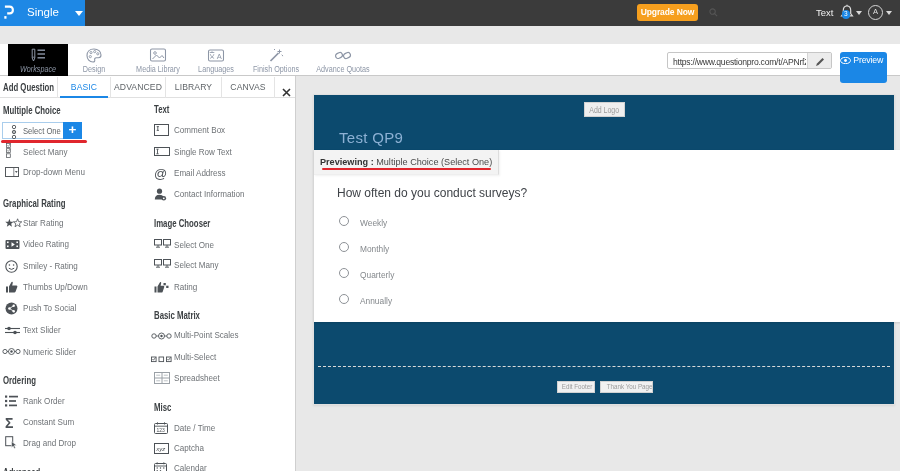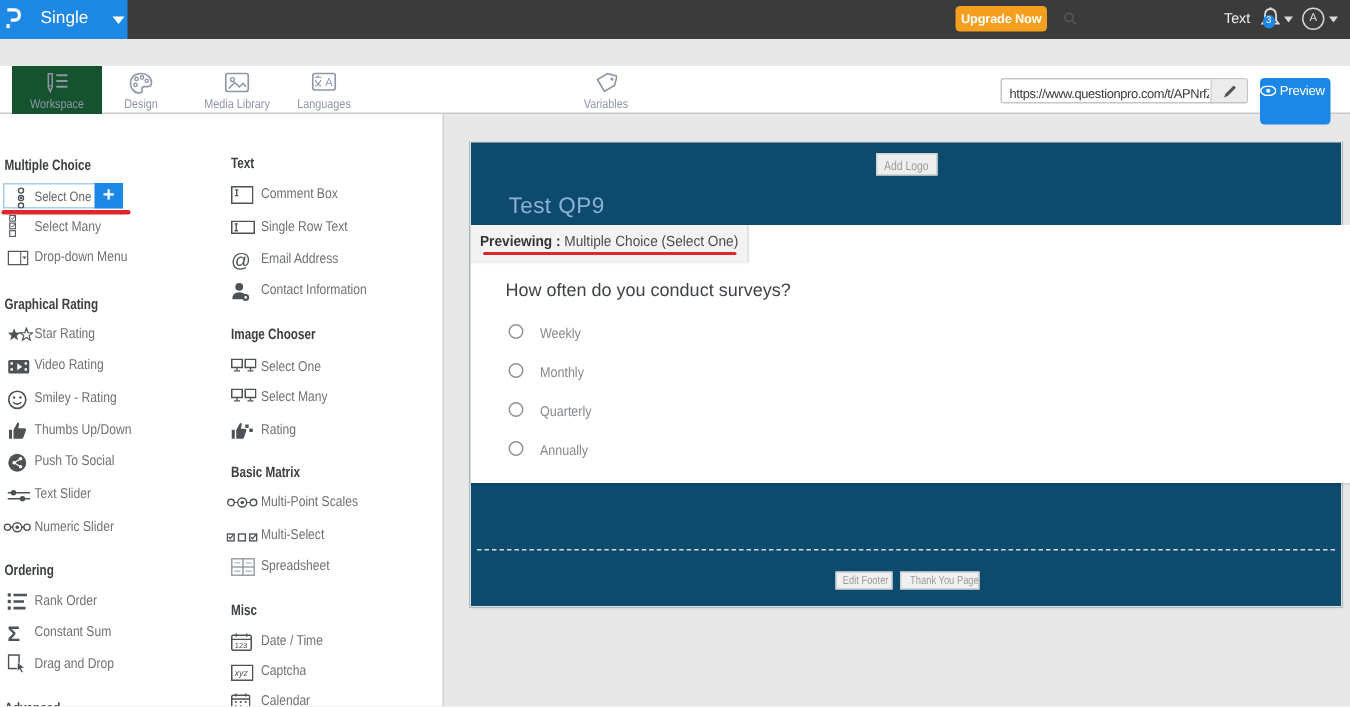--- a/index.html
+++ b/index.html
@@ -22,21 +22,21 @@
   #nav2 .blueline { position:absolute; left:0; top:0; width:85px; height:1px; background:#6db1ee; }
   #nav2 a { position:absolute; top:3.5px; font-size:10px; color:#264573; font-weight:bold; text-decoration:none; letter-spacing:-0.2px; white-space:nowrap; }
   #nav2 .edit { color:#1b87e6; }
   #nav2 .editline { position:absolute; left:7px; top:15px; width:18px; height:2px; background:#1b87e6; }
   #nav2 .right { font-size:9.5px; color:#2457a0; letter-spacing:-0.3px; }
   
   #toolbar { position:absolute; left:0; top:44px; width:900px; height:32px; background:#fff; border-bottom:1px solid #c9c9c9; }
   .tool { position:absolute; top:0; height:32px; text-align:center; }
   .tool .ticon { position:absolute; left:50%; transform:translateX(-50%); top:4px; }
   .tool .tlabel { position:absolute; left:50%; transform:translateX(-50%) scaleX(0.85); top:20px; font-size:8.5px; color:#8d96a6; white-space:nowrap; }
-  .tool.active { background:#14532d; }
+  .tool.active { background:#000000;font-style:italic; }
   #urlbox { position:absolute; left:667px; top:52px; width:165px; height:17px; border:1px solid #c6c6c6; border-radius:2px; background:#fff; }
   #urlbox .txt { position:absolute; left:5px; top:3.5px; font-size:8.6px; color:#3a3a3a; white-space:nowrap; width:133px; overflow:hidden; letter-spacing:-0.25px; }
   #urlbox .pen { position:absolute; right:0; top:0; width:24px; height:15px; background:#ececec; border-left:1px solid #d5d5d5; text-align:center; }
   #previewbtn { position:absolute; left:840px; top:52px; width:47px; height:31px; background:#1b87e6; border-radius:3px; color:#fff; font-size:8.8px; line-height:17px; text-align:left; letter-spacing:-0.2px; }
   
   #panel { position:absolute; left:0; top:76px; width:296px; height:395px; background:#fff; border-right:1px solid #cfcfcf; overflow:hidden; }
   #paneltabs { position:absolute; left:0; top:1px; width:296px; height:21px; border-bottom:1px solid #e0e0e0; }
   #paneltabs .title { position:absolute; left:3px; top:4.5px; font-size:10px; font-weight:bold; color:#3c4043; transform:scaleX(0.78); transform-origin:left top; white-space:nowrap; }
   .ptab { position:absolute; top:0; height:21px; border-left:1px solid #e4e4e4; font-size:8.6px; color:#5f6468; text-align:center; line-height:21px; letter-spacing:0.1px; }
   .ptab.basic { color:#1b87e6; }
@@ -129,40 +129,62 @@
         <span class="tlabel">Design</span>
       </div>
     <div class="tool" style="left:181.0px;width:70px">
         <span class="ticon"><svg width="17" height="13" viewBox="0 0 17 13">
             <rect x="1" y="1" width="15" height="11" rx="1.5" fill="none" stroke="#8d96a6" stroke-width="1.1"></rect>
             <path d="M2.2 3.5 h4.6 M4.5 2.2 v1.4 M2.8 5.2 c0.6 2 2.4 3.6 3.8 4.2 M6.4 5.2 c-0.6 2 -2.4 3.6 -3.8 4.2" fill="none" stroke="#8d96a6" stroke-width="0.8"></path>
             <text x="11.8" y="9.5" font-size="7.5" fill="#8d96a6" font-family="Liberation Sans" text-anchor="middle">A</text>
           </svg></span>
         <span class="tlabel">Languages</span>
       </div>
-    <div class="tool" style="left:369.0px;width:70px">
-        <span class="ticon"><svg width="15" height="14" viewBox="0 0 15 14">
-            <path d="M1.5 6.5 L7 1 L13.5 1 L13.5 7.5 L8 13 Z" fill="none" stroke="#8d96a6" stroke-width="1.1" transform="rotate(15 7.5 7)"></path>
-            <circle cx="10.8" cy="3.8" r="1" fill="#8d96a6" transform="rotate(15 7.5 7)"></circle>
-          </svg></span>
-        <span class="tlabel">Variables</span>
+    <div class="tool" style="left:241.0px;width:70px">
+        <span class="ticon"><svg width="15" height="15" viewBox="0 0 15 15">
+            <line x1="2" y1="13" x2="10" y2="5" stroke="#8d96a6" stroke-width="1.7"></line>
+            <line x1="11" y1="1.5" x2="11" y2="5.5" stroke="#8d96a6" stroke-width="1"></line>
+            <line x1="9" y1="3.5" x2="13" y2="3.5" stroke="#8d96a6" stroke-width="1"></line>
+            <line x1="13.2" y1="6.8" x2="14.6" y2="8.2" stroke="#8d96a6" stroke-width="1"></line>
+            <line x1="13.9" y1="6.1" x2="12.5" y2="8.9" stroke="#8d96a6" stroke-width="0"></line>
+            <line x1="5.5" y1="1" x2="6.5" y2="2" stroke="#8d96a6" stroke-width="1"></line>
+          </svg></span>
+        <span class="tlabel">Finish Options</span>
+      </div>
+    <div class="tool" style="left:308.0px;width:70px">
+        <span class="ticon"><svg width="17" height="13" viewBox="0 0 17 13">
+            <rect x="1" y="4" width="7" height="5" rx="2.5" fill="none" stroke="#8d96a6" stroke-width="1.2" transform="rotate(-25 4.5 6.5)"></rect>
+            <rect x="9" y="4" width="7" height="5" rx="2.5" fill="none" stroke="#8d96a6" stroke-width="1.2" transform="rotate(-25 12.5 6.5)"></rect>
+          </svg></span>
+        <span class="tlabel">Advance Quotas</span>
       </div>
   </div>
   <div id="urlbox">
       <div class="txt">https://www.questionpro.com/t/APNrfZ</div>
     <div class="pen"><svg width="10" height="10" viewBox="0 0 10 10" style="margin-top:2px">
           <path d="M1 9 L2 6.5 L7.5 1 L9 2.5 L3.5 8 Z" fill="#555"></path>
         </svg></div>
   </div>
   <div id="previewbtn"><svg width="11" height="7" viewBox="0 0 11 7" style="vertical-align:-0.5px">
         <ellipse cx="5.5" cy="3.5" rx="5" ry="3.2" fill="none" stroke="#fff" stroke-width="1"></ellipse>
         <circle cx="5.5" cy="3.5" r="1.4" fill="#fff"></circle>
       </svg> Preview</div>
 
   <div id="panel">
+    <div id="paneltabs">
+      <div class="title">Add Question</div>
+      <div class="ptab basic" style="left:57px;width:53px;">BASIC</div>
+      <div class="ptab" style="left:110px;width:55px;">ADVANCED</div>
+      <div class="ptab" style="left:165px;width:56px;">LIBRARY</div>
+      <div class="ptab" style="left:221px;width:53px;">CANVAS</div>
+      <div class="ptab" style="left:274px;width:22px;"></div>
+      <div id="closex"><svg width="9" height="9" viewBox="0 0 9 9">
+            <path d="M1 1 L8 8 M8 1 L1 8" stroke="#333" stroke-width="1.6"></path>
+          </svg></div>
+    </div>
     <div id="panelitems" style="position:absolute;left:0;top:-76px;width:296px;height:550px">
       <div class="sechead" style="left:3px;top:104.5px">Multiple Choice</div>
       <div class="item" style="left:0;top:0">
           <span class="ic" style="left:5px;top:142.5px"><svg width="9" height="15" viewBox="0 0 9 15">
               <rect x="1.5" y="0.6" width="3.8" height="3.8" fill="none" stroke="#54585c" stroke-width="0.75"></rect>
               <path d="M2.4 2.4 L3.3 3.3 L5.5 0.5" fill="none" stroke="#54585c" stroke-width="0.65"></path>
               <rect x="1.5" y="5.7" width="3.8" height="3.8" fill="none" stroke="#54585c" stroke-width="0.75"></rect>
               <path d="M2.4 7.5 L3.3 8.4 L5.5 5.6" fill="none" stroke="#54585c" stroke-width="0.65"></path>
               <rect x="1.5" y="10.8" width="3.8" height="3.8" fill="none" stroke="#54585c" stroke-width="0.75"></rect>
             </svg></span>

